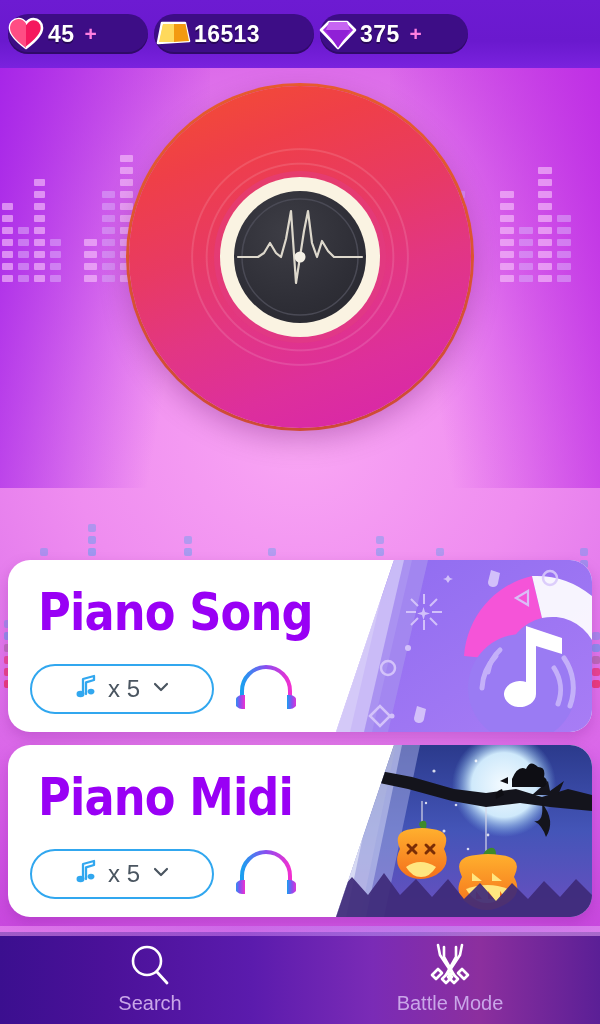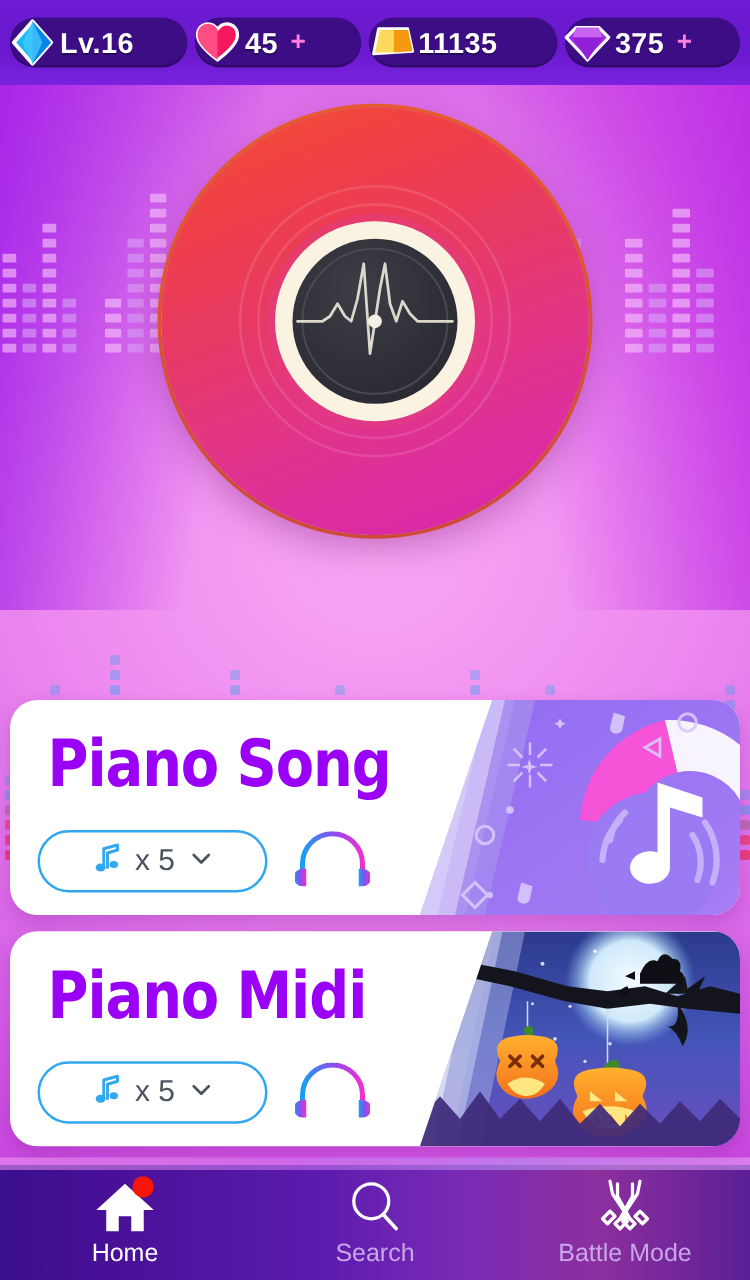--- a/index.html
+++ b/index.html
@@ -842,51 +842,41 @@
         <i style="width:8px;height:8px;background:#ec3a78;opacity:0.95"></i>
         <i style="width:8px;height:8px;background:#ec3a78;opacity:0.80"></i>
         <i style="width:8px;height:8px;background:#a9649e;opacity:0.65"></i>
         <i style="width:8px;height:8px;background:#3ba4ef;opacity:0.50"></i>
         <i style="width:8px;height:8px;background:#3ba4ef;opacity:0.35"></i>
       </span>
     </div>
 
   <div class="hud">
 
-    <div class="chip lv">
-      <span class="ico">
-        <svg width="38" height="38" viewBox="0 0 38 38">
-          <path d="M19 2 L34 19 L19 36 L4 19 Z" fill="#1fb6f5" stroke="#ffffff" stroke-width="3" stroke-linejoin="round"></path>
-          <path d="M19 2 L34 19 L19 36 Z" fill="#0a84e8"></path>
-          <path d="M19 2 L27 19 L19 36 L11 19 Z" fill="#46ccfb" opacity=".75"></path>
-        </svg>
-      </span>
-      <span class="val">Lv.16</span>
-    </div>
 
     <div class="chip hp">
       <span class="ico">
         <svg width="36" height="34" viewBox="0 0 36 34">
           <path d="M18 31 C6 22 2 16 2 11 C2 5.5 6 2 10.5 2 C13.8 2 16.4 4 18 6.4 C19.6 4 22.2 2 25.5 2 C30 2 34 5.5 34 11 C34 16 30 22 18 31 Z" fill="#f5185e" stroke="#ffffff" stroke-width="2.6" stroke-linejoin="round"></path>
           <path d="M18 31 C6 22 2 16 2 11 C2 5.5 6 2 10.5 2 C13.8 2 16.4 4 18 6.4 Z" fill="#ff4d84"></path>
         </svg>
       </span>
       <span class="val">45</span>
       <span class="plus">+</span>
     </div>
 
     <div class="chip gold">
       <span class="ico">
         <svg width="40" height="34" viewBox="0 0 40 34">
           <path d="M10 6 L33 6 L37 24 L6 26 Z" fill="#fcc93a" stroke="#ffffff" stroke-width="2.6" stroke-linejoin="round"></path>
           <path d="M22 7 L33.5 7 L37 24 L22 25 Z" fill="#f39a10"></path>
           <path d="M11 7 L22 7 L22 25 L7 25 Z" fill="#ffd95c"></path>
         </svg>
       </span>
-      <span class="val">11135</span>
+      <span class="val">16513</span>
     </div>
 
     <div class="chip gem">
       <span class="ico">
         <svg width="38" height="34" viewBox="0 0 38 34">
           <path d="M10 5 L28 5 L36 13 L19 31 L2 13 Z" fill="#a22be0" stroke="#ffffff" stroke-width="2.6" stroke-linejoin="round"></path>
           <path d="M10 5 L28 5 L31 13 L7 13 Z" fill="#c765f2"></path>
           <path d="M7 13 L31 13 L19 31 Z" fill="#9020d6"></path>
         </svg>
       </span>
@@ -1092,29 +1082,20 @@
             <line x1="40" y1="44" x2="40" y2="33"></line>
             <line x1="46" y1="44" x2="46" y2="29"></line>
           </g>
         </svg>
       </span>
     </div>
   </div>
 
   <div class="nav">
 
-    <div class="nav-item active">
-      <span class="nav-ico">
-        <svg width="54" height="44" viewBox="0 0 54 44">
-          <path d="M27 4 L50 25 L42 25 L42 42 L32 42 L32 30 L22 30 L22 42 L12 42 L12 25 L4 25 Z" fill="#ffffff"></path>
-        </svg>
-        <span class="badge-dot"></span>
-      </span>
-      <span class="nav-label">Home</span>
-    </div>
 
     <div class="nav-item">
       <span class="nav-ico">
         <svg width="50" height="44" viewBox="0 0 50 44">
           <circle cx="22" cy="18" r="14" fill="none" stroke="#ffffff" stroke-width="2.6"></circle>
           <line x1="32" y1="29" x2="42" y2="40" stroke="#ffffff" stroke-width="2.8" stroke-linecap="round"></line>
         </svg>
       </span>
       <span class="nav-label">Search</span>
     </div>

